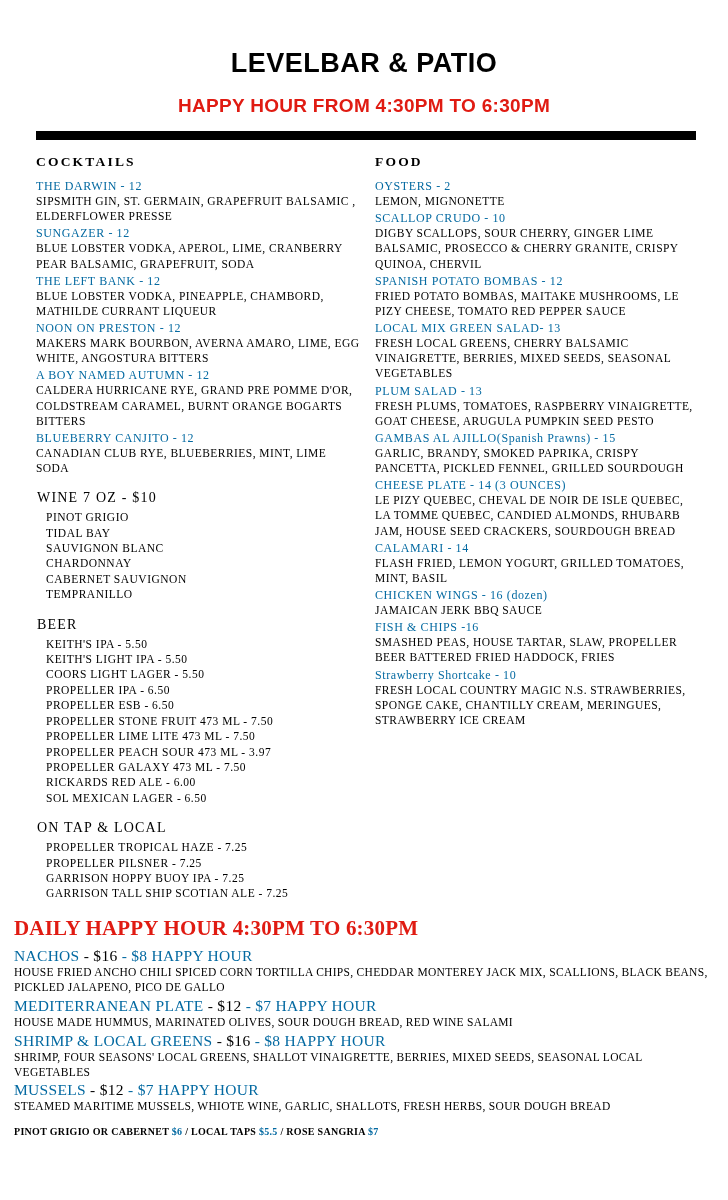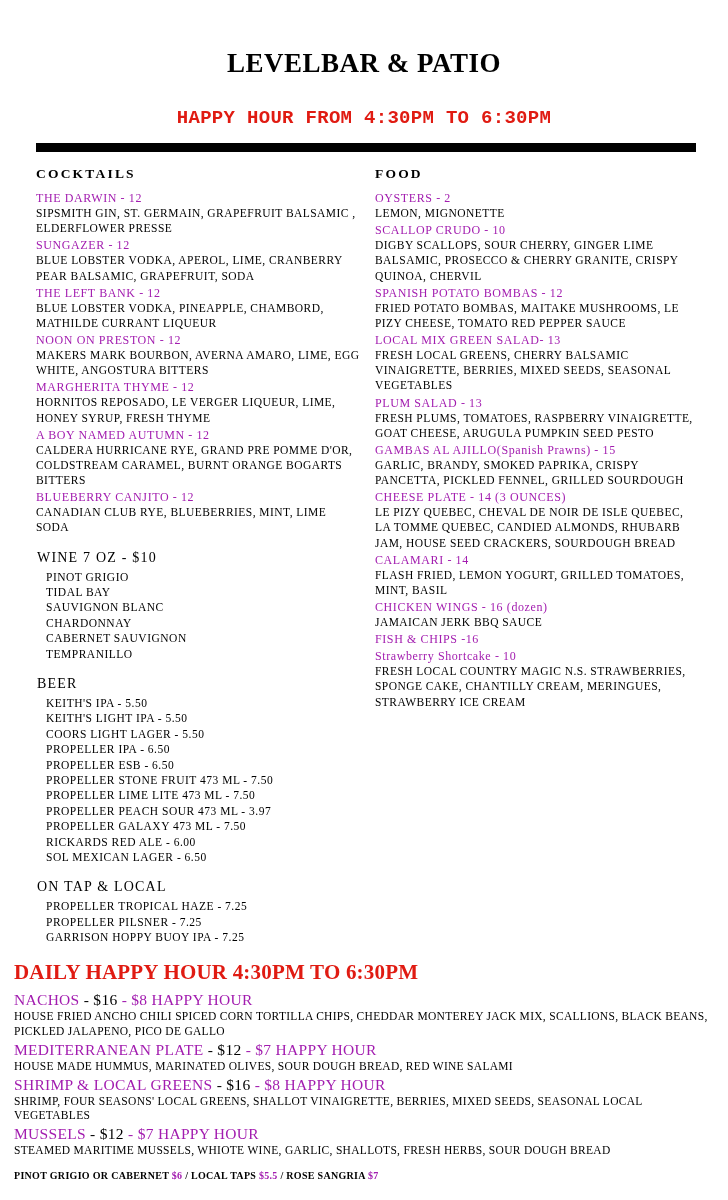--- a/index.html
+++ b/index.html
@@ -17,34 +17,34 @@
   }
   .page {
     width: 728px;
     height: 1200px;
     padding: 0;
     box-sizing: border-box;
     position: relative;
   }
   .title {
     text-align: center;
-    font-family: Liberation Serif, serif;
+    font-family: Liberation Sans, sans-serif;
     font-weight: bold;
     font-size: 27px;
     letter-spacing: 0.5px;
     margin-top: 48px;
     color: #000;
   }
   .subtitle {
     text-align: center;
-    font-family: Liberation Mono, monospace;
+    font-family: Liberation Sans, sans-serif;
     font-weight: bold;
     font-size: 19px;
     color: #e01b12;
-    margin-top: 28px;
+    margin-top: 16px;
     letter-spacing: 0.3px;
   }
   .rule {
     height: 9px;
     background: #000;
     margin: 14px 32px 0 36px;
   }
   .columns {
     display: flex;
     margin-top: 14px;
@@ -64,21 +64,21 @@
     font-size: 13.5px;
     letter-spacing: 2.2px;
     margin-bottom: 9px;
   }
   .item-name {
     font-family: "Liberation Serif", serif;
     font-size: 12px;
     letter-spacing: 0.6px;
     font-weight: normal;
   }
-  .red { color: #a21caf; }
+  .red { color: #0369a1; }
   .desc {
     font-family: "Liberation Serif", serif;
     font-size: 11.5px;
     letter-spacing: 0.45px;
     line-height: 1.32;
     margin-bottom: 2px;
   }
   .group {
     margin-bottom: 2px;
   }
@@ -151,24 +151,20 @@
             <div class="item-name red">SUNGAZER - 12</div>
             <div class="desc">BLUE LOBSTER VODKA, APEROL, LIME, CRANBERRY PEAR BALSAMIC, GRAPEFRUIT, SODA</div>
           </div>
           <div class="group">
             <div class="item-name red">THE LEFT BANK - 12</div>
             <div class="desc">BLUE LOBSTER VODKA, PINEAPPLE, CHAMBORD, MATHILDE CURRANT LIQUEUR</div>
           </div>
           <div class="group">
             <div class="item-name red">NOON ON PRESTON - 12</div>
             <div class="desc">MAKERS MARK BOURBON, AVERNA AMARO, LIME, EGG WHITE, ANGOSTURA BITTERS</div>
-          </div>
-          <div class="group">
-            <div class="item-name red">MARGHERITA THYME - 12</div>
-            <div class="desc">HORNITOS REPOSADO, LE VERGER LIQUEUR, LIME, HONEY SYRUP, FRESH THYME</div>
           </div>
           <div class="group">
             <div class="item-name red">A BOY NAMED AUTUMN - 12</div>
             <div class="desc">CALDERA HURRICANE RYE, GRAND PRE POMME D'OR, COLDSTREAM CARAMEL, BURNT ORANGE BOGARTS BITTERS</div>
           </div>
           <div class="group">
             <div class="item-name red">BLUEBERRY CANJITO - 12</div>
             <div class="desc">CANADIAN CLUB RYE, BLUEBERRIES, MINT, LIME SODA</div>
           </div>
         </div>
@@ -196,20 +192,21 @@
           <div class="plain-line">PROPELLER GALAXY 473 ML - 7.50</div>
           <div class="plain-line">RICKARDS RED ALE - 6.00</div>
           <div class="plain-line">SOL MEXICAN LAGER - 6.50</div>
         </div>
 
       <div class="sub-head">ON TAP &amp; LOCAL</div>
       <div id="ontap-list">
           <div class="plain-line">PROPELLER TROPICAL HAZE - 7.25</div>
           <div class="plain-line">PROPELLER PILSNER - 7.25</div>
           <div class="plain-line">GARRISON HOPPY BUOY IPA - 7.25</div>
+          <div class="plain-line">GARRISON TALL SHIP SCOTIAN ALE - 7.25</div>
         </div>
 
     </div>
 
     <div class="col col-right">
       <div class="section-head">FOOD</div>
       <div id="food-list">
           <div class="group">
             <div class="item-name red">OYSTERS  - 2</div>
             <div class="desc">LEMON, MIGNONETTE</div>
@@ -241,20 +238,21 @@
           <div class="group">
             <div class="item-name red">CALAMARI - 14</div>
             <div class="desc">FLASH FRIED, LEMON YOGURT, GRILLED TOMATOES, MINT, BASIL</div>
           </div>
           <div class="group">
             <div class="item-name red">CHICKEN WINGS  - 16 (dozen)</div>
             <div class="desc">JAMAICAN JERK BBQ SAUCE</div>
           </div>
           <div class="group">
             <div class="item-name red">FISH &amp; CHIPS -16</div>
+            <div class="desc">SMASHED PEAS, HOUSE TARTAR, SLAW, PROPELLER BEER BATTERED FRIED HADDOCK, FRIES</div>
           </div>
           <div class="group">
             <div class="item-name red">Strawberry Shortcake - 10</div>
             <div class="desc">FRESH LOCAL COUNTRY MAGIC N.S. STRAWBERRIES, SPONGE CAKE, CHANTILLY CREAM, MERINGUES, STRAWBERRY ICE CREAM</div>
           </div>
         </div>
     </div>
 
   </div>
 

